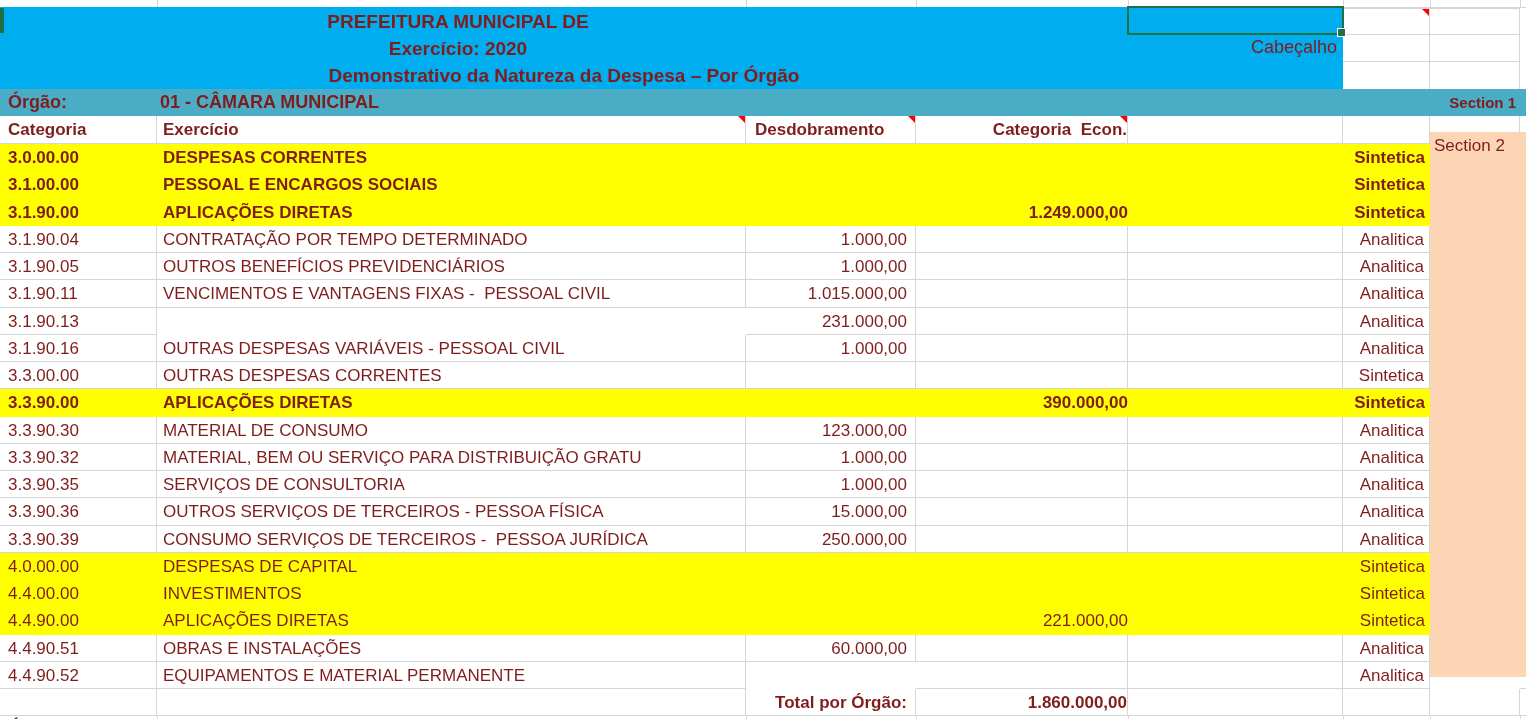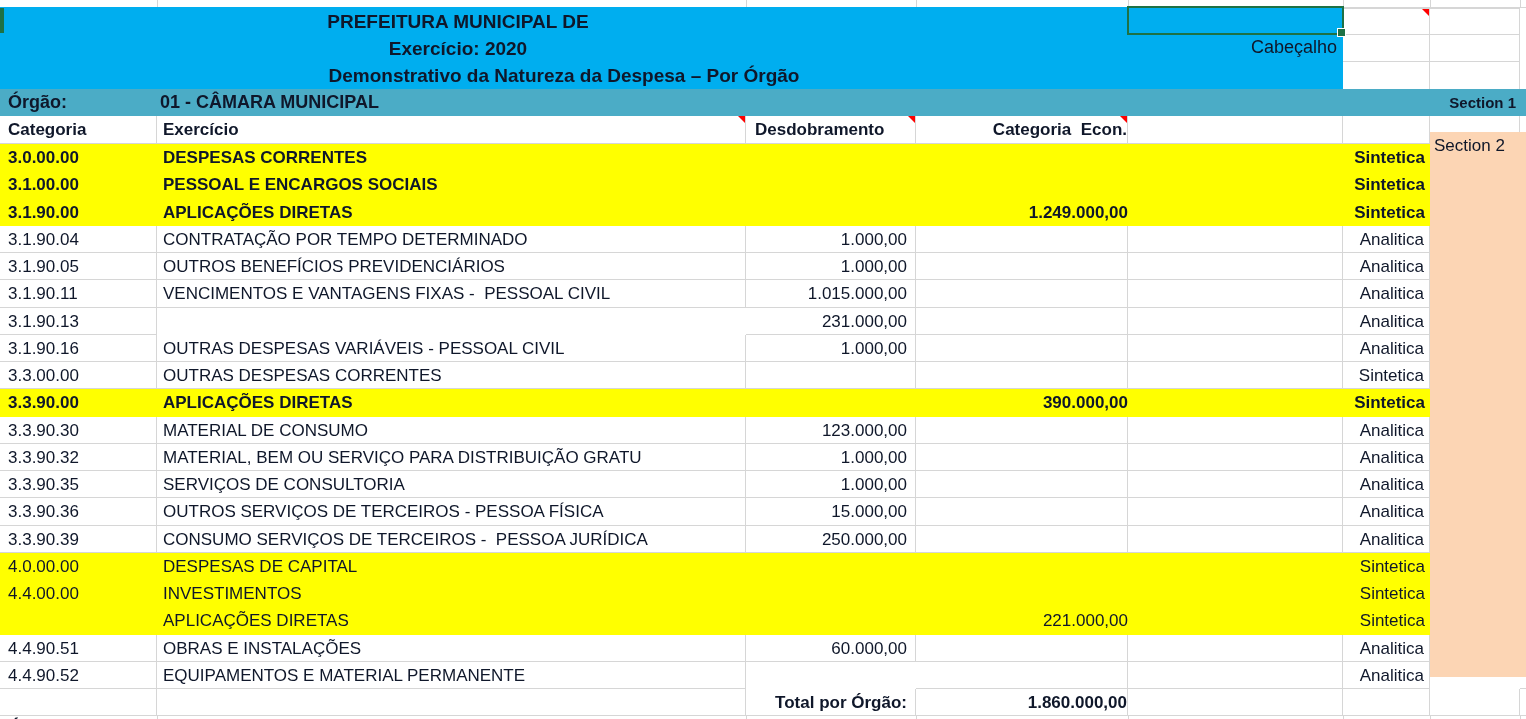--- a/index.html
+++ b/index.html
@@ -1,17 +1,17 @@
 <!DOCTYPE html>
 <html><head>
 <meta charset="utf-8">
 <style>
   html,body{margin:0;padding:0;background:#fff;}
   #sheet{position:relative;width:1526px;height:719px;overflow:hidden;background:#fff;
-         font-family:"Liberation Sans","DejaVu Sans",sans-serif;color:#0f172a;}
+         font-family:"Liberation Sans","DejaVu Sans",sans-serif;color:#7f1d1d;}
   .abs{position:absolute;box-sizing:border-box;}
   .vline{position:absolute;top:0;width:1px;background:#D6D6D6;}
 
   
   #title-block{left:0;top:7px;width:1343px;height:82px;background:#00AEEF;}
   .title-line{position:absolute;text-align:center;font-weight:bold;font-size:19px;line-height:27px;white-space:pre;}
   #title-l1{left:0;top:1px;width:916px;}
   #title-l2{left:0;top:28px;width:916px;}
   #title-l3{left:0;top:55px;width:1128px;}
   #cabecalho{position:absolute;left:0;top:27px;width:1337px;text-align:right;font-size:18px;line-height:27px;}
@@ -295,20 +295,21 @@
     <div class="cell col-a"><span>4.4.00.00</span></div>
     <div class="cell col-b"><span>INVESTIMENTOS</span></div>
     <div class="cell col-c"><span></span></div>
     <div class="cell col-d"><span></span></div>
     <div class="cell col-e"></div>
     <div class="cell col-f"><span>Sintetica</span></div>
     <div class="cell col-h"></div>
   </div>
       <div class="row hl" style="top: 607px; height: 28px;">
     <div class="ybg"></div>
+    <div class="cell col-a"><span>4.4.90.00</span></div>
     <div class="cell col-b"><span>APLICAÇÕES DIRETAS</span></div>
     <div class="cell col-c"><span></span></div>
     <div class="cell col-d"><span>221.000,00</span></div>
     <div class="cell col-e"></div>
     <div class="cell col-f"><span>Sintetica</span></div>
     <div class="cell col-h"></div>
   </div>
       <div class="row" style="top: 635px; height: 27px;">
 
     <div class="cell col-a"><span>4.4.90.51</span></div>

